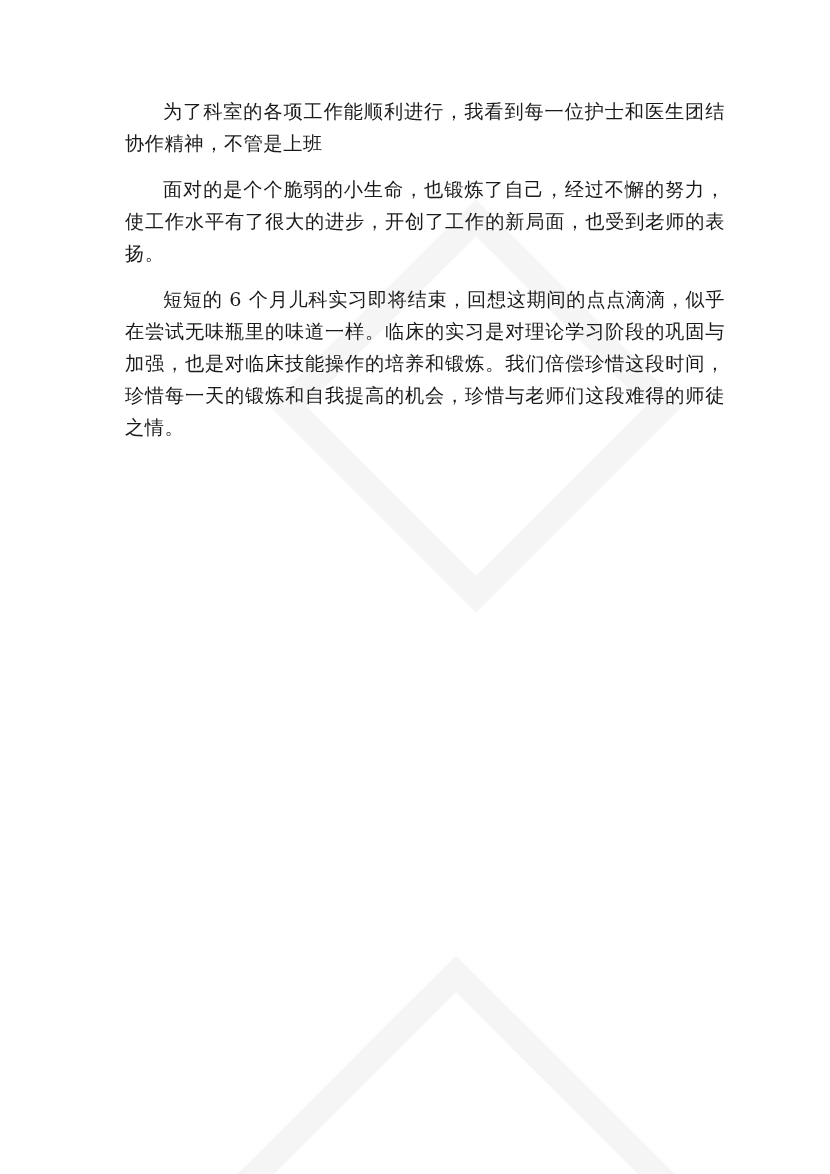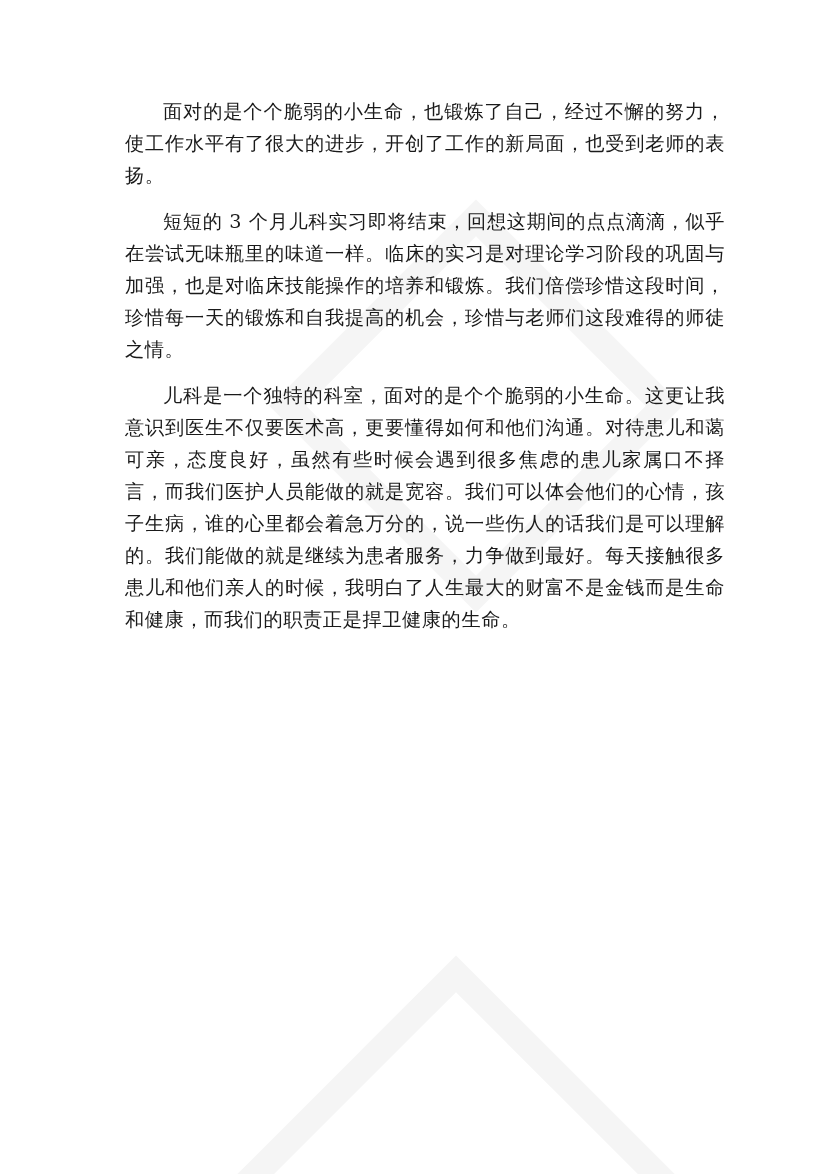--- a/index.html
+++ b/index.html
@@ -14,17 +14,17 @@
   .para { margin:0 0 14px 0; font-size:19.2px; line-height:32px; text-indent:38px;
           letter-spacing:0.6px; text-align:justify; }
 </style>
 </head>
 <body>
 
 <div class="page">
   <div class="watermark"></div>
   <div class="watermark2"></div>
   <div class="content">
+    <p class="para">为了科室的各项工作能顺利进行，我看到每一位护士和医生团结协作精神，不管是上班</p>
     <p class="para">面对的是个个脆弱的小生命，也锻炼了自己，经过不懈的努力，使工作水平有了很大的进步，开创了工作的新局面，也受到老师的表扬。</p>
-    <p class="para">短短的 3 个月儿科实习即将结束，回想这期间的点点滴滴，似乎在尝试无味瓶里的味道一样。临床的实习是对理论学习阶段的巩固与加强，也是对临床技能操作的培养和锻炼。我们倍偿珍惜这段时间，珍惜每一天的锻炼和自我提高的机会，珍惜与老师们这段难得的师徒之情。</p>
-    <p class="para">儿科是一个独特的科室，面对的是个个脆弱的小生命。这更让我意识到医生不仅要医术高，更要懂得如何和他们沟通。对待患儿和蔼可亲，态度良好，虽然有些时候会遇到很多焦虑的患儿家属口不择言，而我们医护人员能做的就是宽容。我们可以体会他们的心情，孩子生病，谁的心里都会着急万分的，说一些伤人的话我们是可以理解的。我们能做的就是继续为患者服务，力争做到最好。每天接触很多患儿和他们亲人的时候，我明白了人生最大的财富不是金钱而是生命和健康，而我们的职责正是捍卫健康的生命。</p>
+    <p class="para">短短的 6 个月儿科实习即将结束，回想这期间的点点滴滴，似乎在尝试无味瓶里的味道一样。临床的实习是对理论学习阶段的巩固与加强，也是对临床技能操作的培养和锻炼。我们倍偿珍惜这段时间，珍惜每一天的锻炼和自我提高的机会，珍惜与老师们这段难得的师徒之情。</p>
   </div>
 </div>
 
 </body></html>

